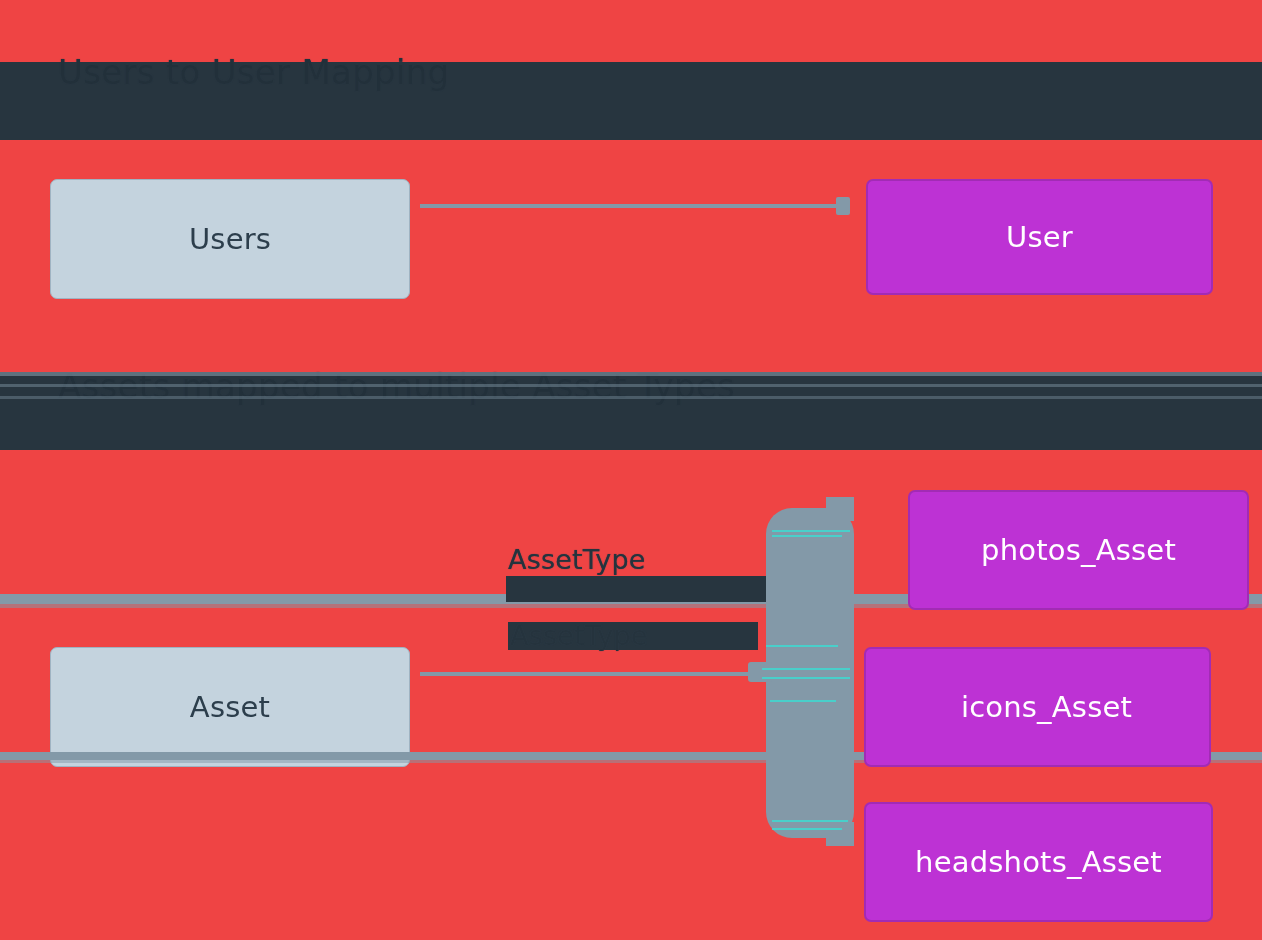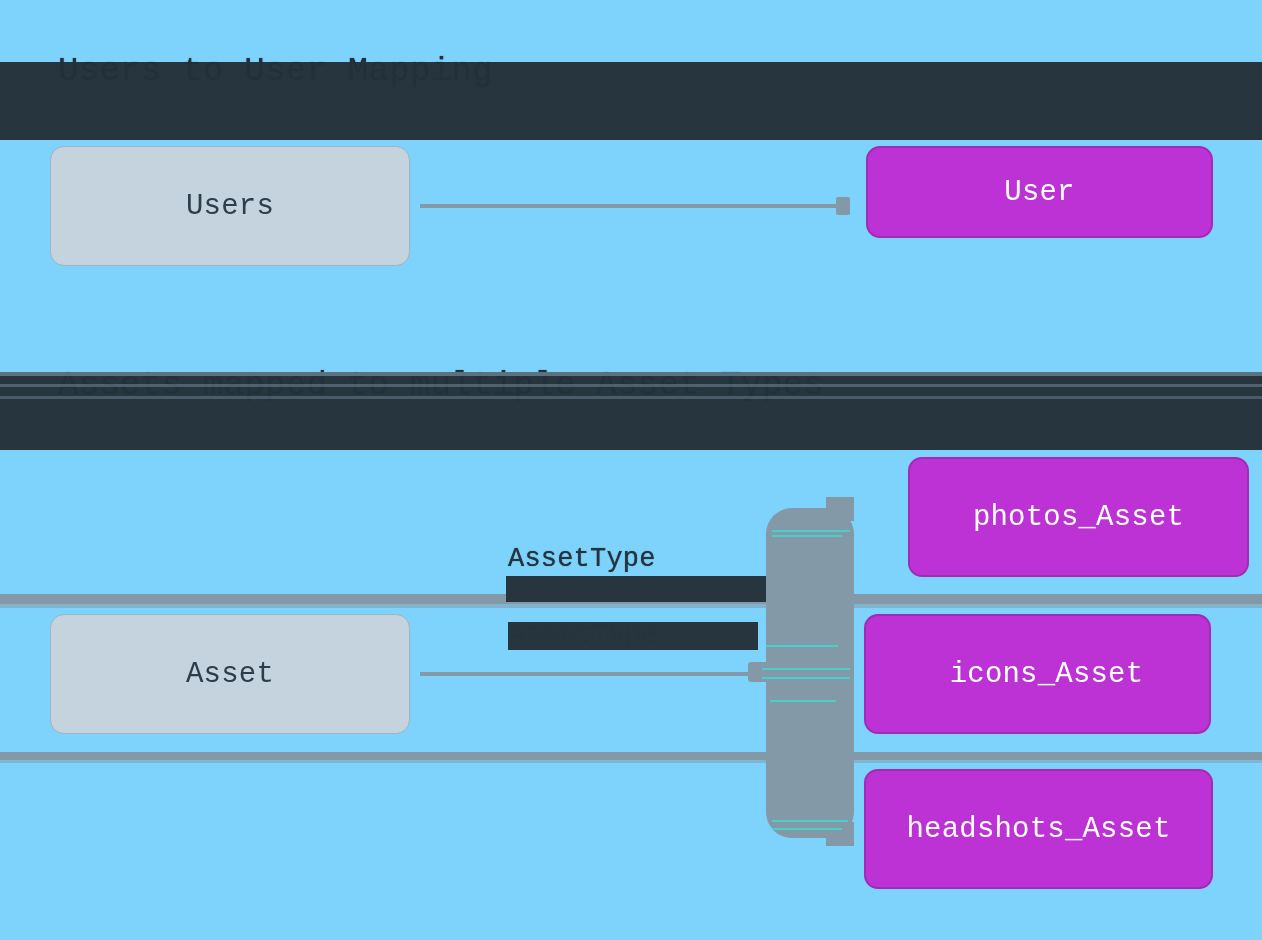--- a/index.html
+++ b/index.html
@@ -8,23 +8,22 @@
     background: #000000;
   }
   body {
     font-family: "DejaVu Sans", "Liberation Sans", sans-serif;
   }
 
   #canvas {
     position: relative;
     width: 1262px;
     height: 940px;
-    background: #7dd3fc;
+    background: #ef4444;
     overflow: hidden;
-    font-family: Liberation Mono, monospace;
   }
 
   
   .section-band {
     position: absolute;
     left: 0;
     width: 1262px;
     background: #27353f;
   }
   #band-1 { top: 62px;  height: 78px; }
@@ -43,39 +42,40 @@
   #title-1 { top: 52px; }
   #title-2 { top: 366px; }
 
   
   .node {
     position: absolute;
     box-sizing: border-box;
     display: flex;
     align-items: center;
     justify-content: center;
-    border-radius: 14px;
+    border-radius: 7px;
     font-size: 29px;
     font-weight: 400;
     letter-spacing: 0.2px;
     white-space: nowrap;
+    margin-top: 33px;
   }
   .node.source {
     background: #c4d3de;
     border: 1px solid #9fb3c2;
     color: #2c3e4c;
   }
   .node.target {
     background: #bd32d4;
     border: 2px solid #a22bb5;
     color: #ffffff;
   }
 
   #node-users      { left: 50px;  top: 146px; width: 360px; height: 120px; }
-  #node-user       { left: 866px; top: 146px; width: 347px; height: 92px; }
+  #node-user       { left: 866px; top: 146px; width: 347px; height: 116px; }
   #node-assets     { left: 50px;  top: 614px; width: 360px; height: 120px; }
   #node-photos     { left: 908px; top: 457px; width: 341px; height: 120px; }
   #node-icons      { left: 864px; top: 614px; width: 347px; height: 120px; padding-left: 18px; }
   #node-headshots  { left: 864px; top: 769px; width: 349px; height: 120px; }
 
   
   .edge-line {
     position: absolute;
     background: #8399a8;
     height: 4px;

